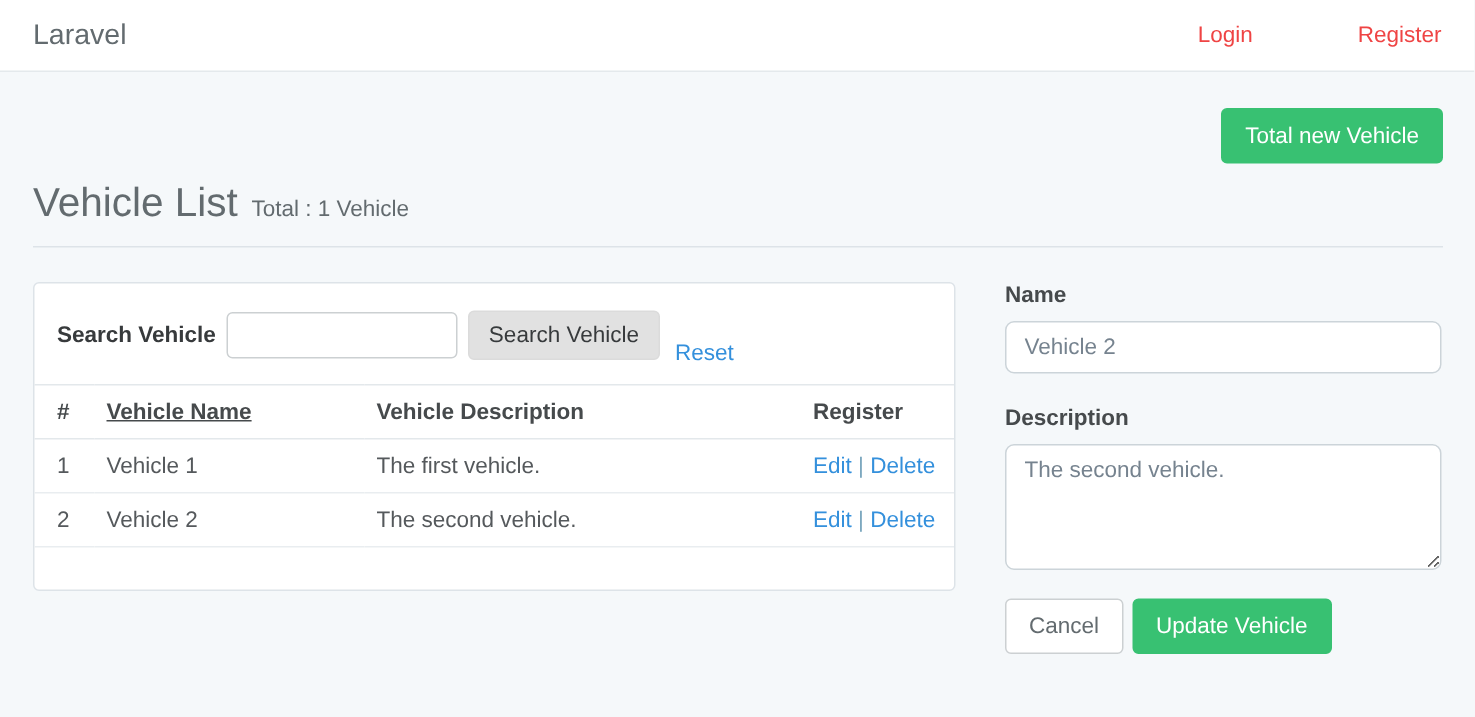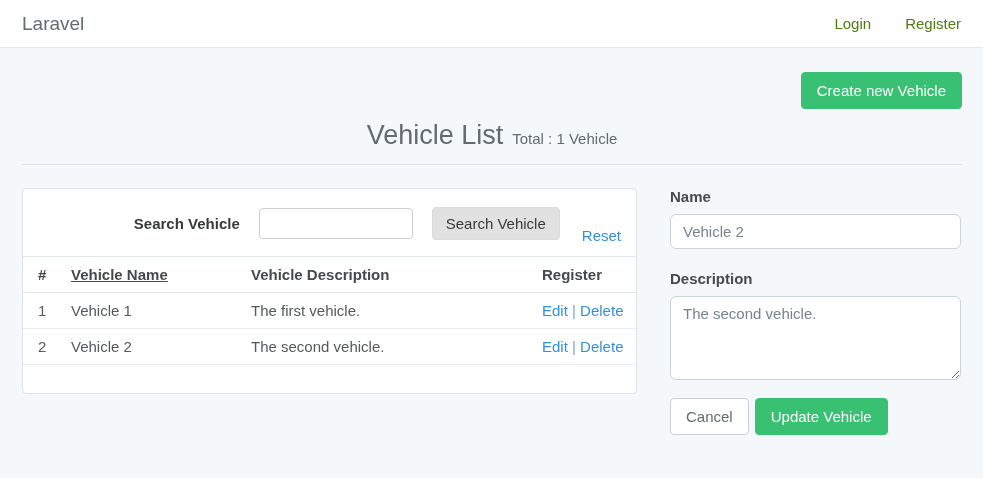--- a/index.html
+++ b/index.html
@@ -17,62 +17,61 @@
     background: #ffffff;
     border-bottom: 1px solid #e4e9ec;
     display: flex;
     align-items: center;
     justify-content: space-between;
     padding: 0 22px;
     gap: 15px;
   }
   .brand { font-size: 19px; color: #636b6f; text-decoration: none; cursor: pointer; }
   .nav-links { display: flex; gap: 34px; }
-  .nav-links a { color: #4d7c0f; text-decoration: none; font-size: 15px; cursor: pointer; }
+  .nav-links a { color: #ef4444; text-decoration: none; font-size: 15px; cursor: pointer; margin-left: 36px; }
 
   
   .content { padding: 24px 21px 0 22px; }
 
   .top-actions { display: flex; justify-content: flex-end; }
   .btn {
     display: inline-block;
     font-size: 15px;
     line-height: 1;
     padding: 10px 15px;
     border-radius: 4px;
     border: 1px solid transparent;
     cursor: pointer;
     font-family: "Liberation Sans", sans-serif;
   }
   .btn-green { background: #38c172; border-color: #38c172; color: #ffffff; }
   .btn-light-gray { background: #e1e1e1; border-color: #dbdbdb; color: #373a3c; padding: 8px 13px; }
   .btn-white { background: #ffffff; border-color: #ccd0d2; color: #636b6f; }
 
-  .page-head { margin-top: 11px; display: flex; align-items: baseline; gap: 9px; justify-content: center; }
+  .page-head { margin-top: 11px; display: flex; align-items: baseline; gap: 9px; }
   .page-title { font-size: 27px; font-weight: 400; color: #636b6f; }
   .page-subtitle { font-size: 15px; color: #636b6f; }
 
   hr.rule { border: none; border-top: 1px solid #dde3e8; margin: 13px 0 0 0; }
 
   .main-row { display: flex; gap: 33px; margin-top: 23px; align-items: flex-start; }
 
   
   .card {
     width: 615px;
     background: #ffffff;
     border: 1px solid #dde3e8;
     border-radius: 4px;
     padding-bottom: 28px;
   }
   .search-row {
     display: flex;
     align-items: center;
     padding: 13px 15px 12px 15px;
-    gap: 19px;
-    justify-content: flex-end;
+    gap: 7px;
   }
   .search-label { font-weight: 700; color: #373a3c; font-size: 15px; margin-right: 0; }
   .search-input {
     width: 154px;
     height: 31px;
     border: 1px solid #ccd0d2;
     border-radius: 4px;
     padding: 0 10px;
     font-size: 14px;
     color: #55595c;
@@ -141,21 +140,21 @@
   <a class="brand">Laravel</a>
   <div class="nav-links">
     <a>Login</a>
     <a>Register</a>
   </div>
 </div>
 
 <div class="content">
 
   <div class="top-actions">
-    <button class="btn btn-green">Create new Vehicle</button>
+    <button class="btn btn-green">Total new Vehicle</button>
   </div>
 
   <div class="page-head">
     <span class="page-title">Vehicle List</span>
     <span class="page-subtitle">Total : 1 Vehicle</span>
   </div>
 
   <hr class="rule">
 
   <div class="main-row">

